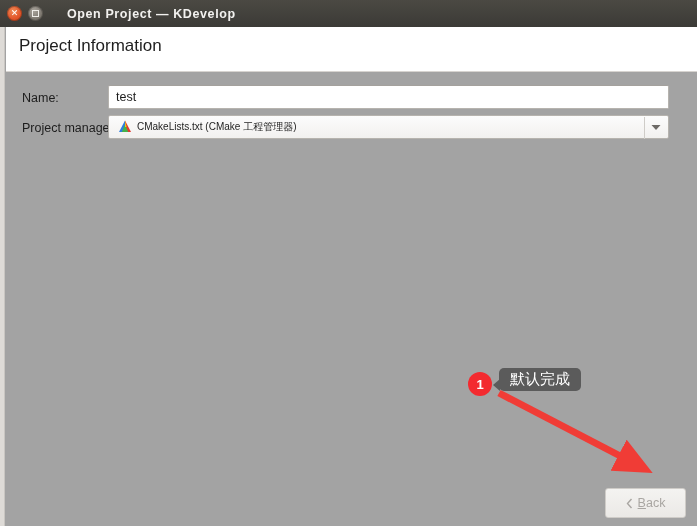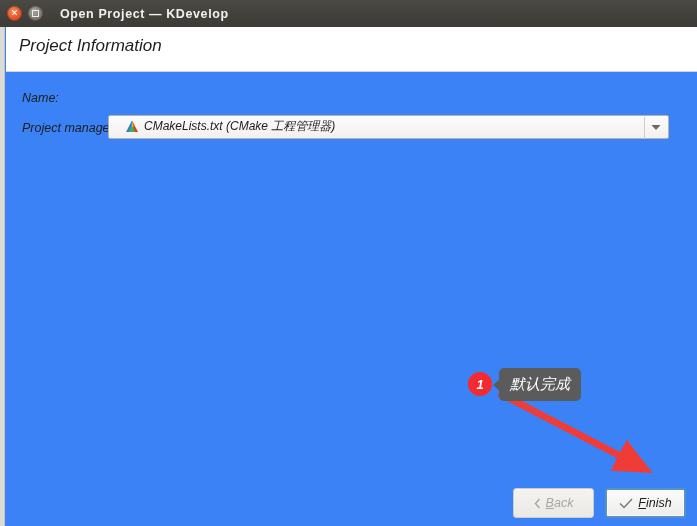--- a/index.html
+++ b/index.html
@@ -67,32 +67,31 @@
     width: 7px; height: 7px;
     border: 1px solid #efede9;
     box-sizing: border-box;
     background: transparent;
   }
   .win-title {
     color: #f2f1ef;
     font-size: 12.5px;
     font-weight: bold;
     letter-spacing: 0.6px;
-    margin-left: 11px;
+    margin-left: 18px;
     white-space: nowrap;
   }
 
   
   .dialog {
     position: absolute;
     left: 0; top: 27px;
     width: 697px;
     height: 499px;
-    background: #3b82f6;
-    font-style: italic;
+    background: #a3a3a3;
   }
   .left-rail {
     position: absolute;
     left: 0; top: 0;
     width: 5px;
     height: 499px;
     background: #dedbd7;
     border-right: 1px solid #c9c6c2;
     box-sizing: border-box;
   }
@@ -153,22 +152,22 @@
   .combo {
     position: relative;
     width: 561px;
     height: 24px;
     background: linear-gradient(to bottom, #fcfcfc 0%, #f2f1ef 100%);
     border: 1px solid #b6b3ae;
     border-radius: 2px;
     box-sizing: border-box;
     display: flex;
     align-items: center;
-    padding-left: 16px;
-    font-size: 12px;
+    padding-left: 9px;
+    font-size: 10px;
     color: #1d1d1d;
   }
   .cmake-icon {
     width: 14px; height: 13px;
     margin-right: 5px;
     flex: 0 0 auto;
     display: block;
   }
   .combo-text { white-space: nowrap; }
   .combo-arrow-btn {
@@ -198,21 +197,21 @@
     font-weight: bold;
     display: flex;
     align-items: center;
     justify-content: center;
     z-index: 6;
   }
   .tooltip {
     position: absolute;
     left: 499px;
     top: 341px;
-    height: 33px;
+    height: 23px;
     background: #5b5b5b;
     border-radius: 5px;
     color: #ffffff;
     font-size: 15px;
     display: flex;
     align-items: center;
     padding: 0 11px;
     font-family: "DejaVu Sans", sans-serif;
     white-space: nowrap;
     z-index: 5;
@@ -306,20 +305,21 @@
     <div class="left-rail"></div>
 
     <div class="header-band">
       <div class="header-title">Project Information</div>
     </div>
 
     <div class="form-row" id="row-name">
       <div class="label-cell">
         <span class="form-label">Name:</span>
       </div>
+      <div class="text-input" placeholder="">test</div>
     </div>
 
     <div class="form-row" id="row-manager">
       <div class="label-cell">
         <span class="form-label">Project manager:</span>
       </div>
       <div class="combo">
         <svg class="cmake-icon" viewBox="0 0 14 13">
           <polygon points="7,0.5 1,12 7,12" fill="#2e7de0"></polygon>
           <polygon points="7,0.5 13,12 7,12" fill="#e03a2f"></polygon>
@@ -343,28 +343,20 @@
         <span class="bicon">
           <svg width="7" height="11" viewBox="0 0 7 11">
             <polyline points="5.5,1 1.5,5.5 5.5,10" fill="none" stroke="#a9a6a2" stroke-width="1.4"></polyline>
           </svg>
         </span>
         <span class="btn-label"><span class="u">B</span><span>ack</span></span>
       </div>
 
 
 
-      <div class="btn primary">
-        <span class="bicon">
-          <svg width="14" height="11" viewBox="0 0 14 11">
-            <polyline points="1,5.5 5,9.5 13,1" fill="none" stroke="#7b7975" stroke-width="1.4"></polyline>
-          </svg>
-        </span>
-        <span class="btn-label"><span class="u">F</span><span>inish</span></span>
-      </div>
     </div>
   </div>
 
   <svg class="arrow-layer" viewBox="0 0 697 526">
     <defs>
       <marker id="redhead" markerWidth="5.5" markerHeight="5" refX="1.2" refY="2.5" orient="auto">
         <polygon points="0,0 5.5,2.5 0,5" fill="#f03c36"></polygon>
       </marker>
     </defs>
     <line x1="499" y1="393" x2="626" y2="459" stroke="#f03c36" stroke-width="7" marker-end="url(#redhead)"></line>

